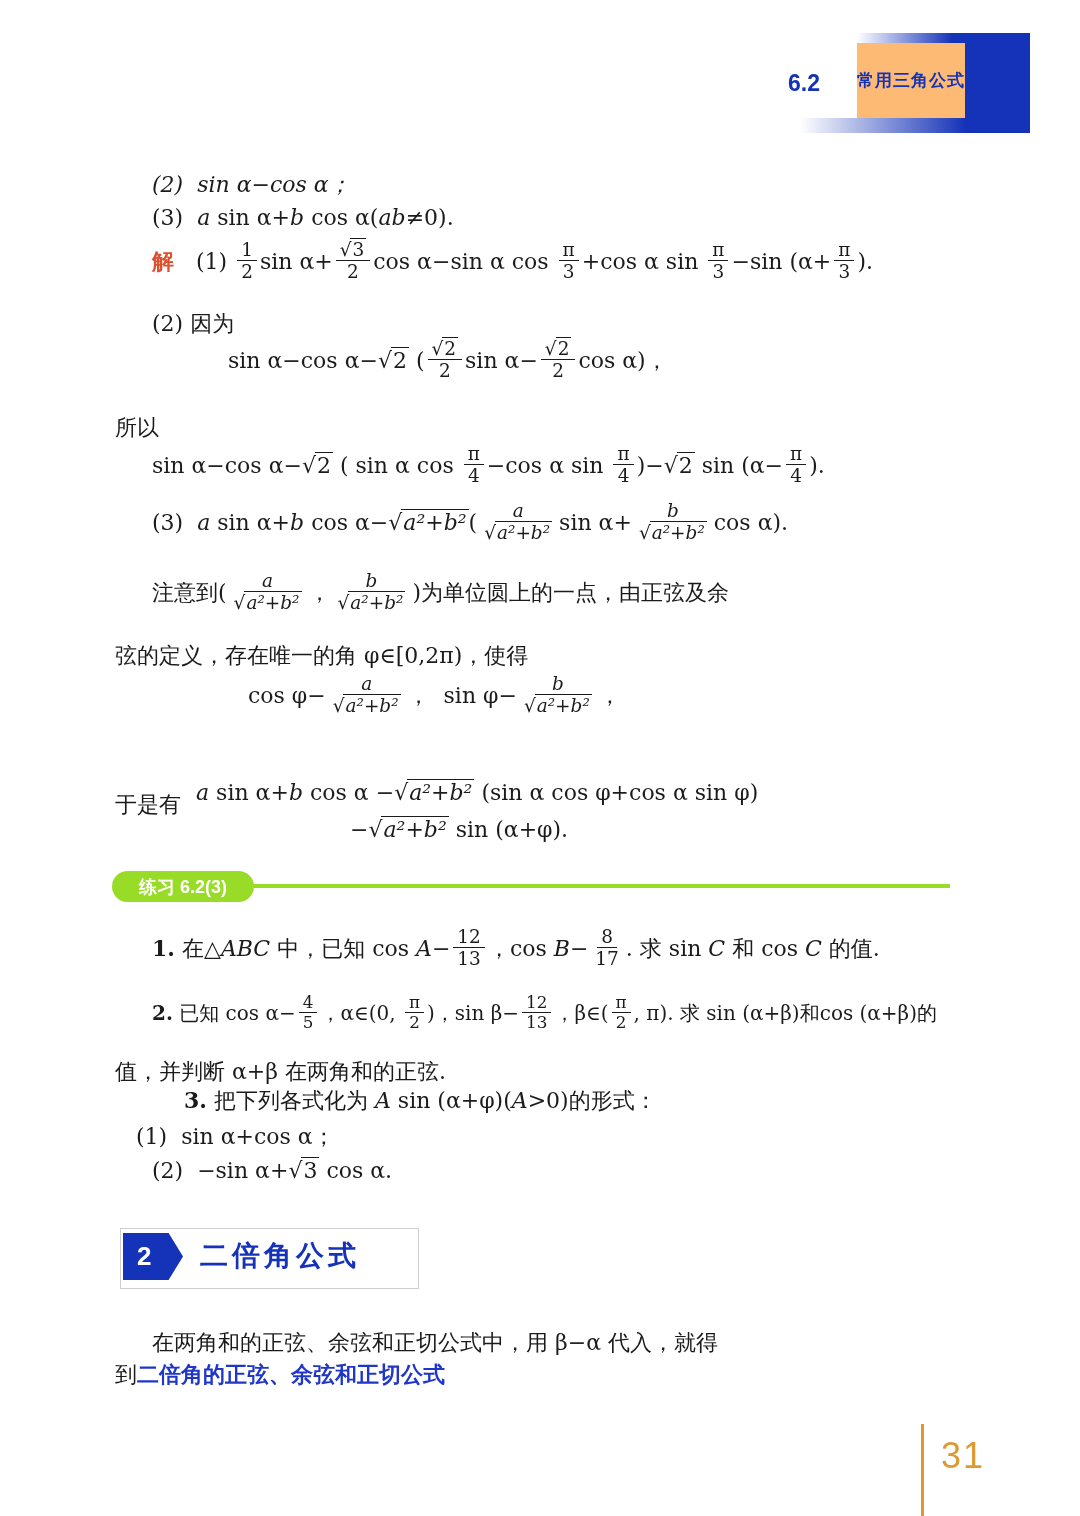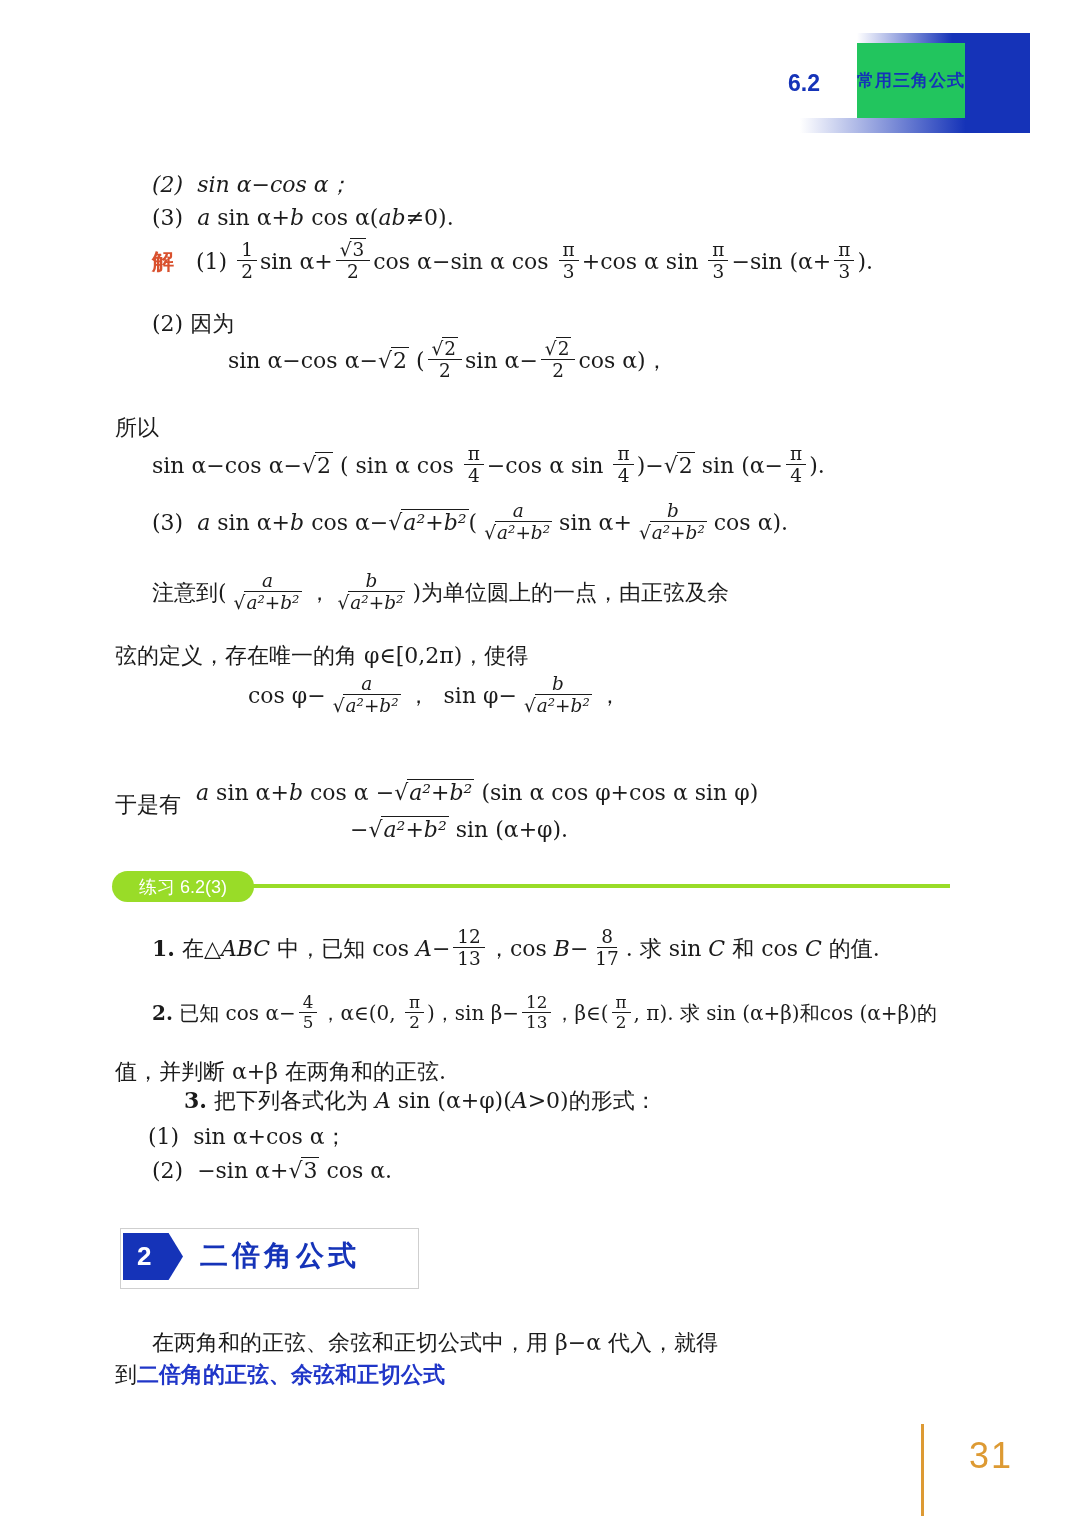--- a/index.html
+++ b/index.html
@@ -2,21 +2,21 @@
 <html style="--blue: #1533b8; --green: #99dc28; --orange: #dd9a33; --red: #d9512e; --bluetext: #2036c8;"><head>
 <meta charset="utf-8">
 <style>
   html,body{margin:0;padding:0;background:#ffffff;}
   .page{position:relative;width:1080px;height:1516px;background:#ffffff;overflow:hidden;
         font-family:"DejaVu Serif","Liberation Serif",serif;color:#1b1b1b;}
   
   .hdr-strip-top{position:absolute;left:857px;top:33px;width:112px;height:10px;
     background:linear-gradient(to right,rgba(21,51,184,0),var(--blue) 85%);}
   .hdr-square{position:absolute;left:965px;top:33px;width:65px;height:100px;background:var(--blue);}
-  .hdr-box{position:absolute;left:857px;top:43px;width:108px;height:75px;background:#22c55e;
+  .hdr-box{position:absolute;left:857px;top:43px;width:108px;height:75px;background:#fdba74;
     display:flex;align-items:center;justify-content:flex-start;}
   .hdr-box span{font-family:"Liberation Sans","DejaVu Sans",sans-serif;font-weight:bold;
     font-size:17px;color:var(--blue);letter-spacing:1px;white-space:nowrap;}
   .hdr-num{position:absolute;left:788px;top:70px;font-family:"Liberation Sans","DejaVu Sans",sans-serif;
     font-weight:bold;font-size:23px;color:var(--blue);}
   .hdr-strip-bottom{position:absolute;left:800px;top:118px;width:230px;height:15px;
     background:linear-gradient(to right,rgba(21,51,184,0),var(--blue) 72%);}
   
   .line{position:absolute;white-space:pre;font-size:22px;line-height:1.35;}
   .it{font-style:italic;}
@@ -25,36 +25,36 @@
   .bluetx{color:var(--bluetext);font-weight:bold;}
   .frac{display:inline-flex;flex-direction:column;align-items:center;vertical-align:middle;
     font-size:0.84em;line-height:1.15;margin:0 3px;transform:translateY(-2px);}
   .frac .num{padding:0 4px;border-bottom:1.5px solid #1b1b1b;}
   .frac .den{padding:0 4px;}
   .rad{white-space:pre;}
   .rad .rc{border-top:1.5px solid #1b1b1b;padding:0 2px;margin-left:-1px;}
   
   .pill{position:absolute;left:112px;top:871px;width:142px;height:31px;background:var(--green);
     border-radius:16px;display:flex;align-items:center;justify-content:center;
-    font-family:"Liberation Sans","DejaVu Sans",sans-serif;font-weight:normal;font-size:18px;color:#ffffff;}
+    font-family:"Liberation Sans","DejaVu Sans",sans-serif;font-weight:bold;font-size:18px;color:#ffffff;}
   .pline{position:absolute;left:250px;top:884px;width:700px;height:4px;background:var(--green);}
   
   .sec2box{position:absolute;left:120px;top:1228px;width:297px;height:59px;
     border:1px solid #cfcfcf;background:#ffffff;}
   .sec2arrow{position:absolute;left:123px;top:1233px;width:60px;height:47px;background:var(--blue);
     clip-path:polygon(0 0,76% 0,100% 50%,76% 100%,0 100%);display:flex;align-items:center;
     justify-content:flex-start;}
   .sec2arrow span{font-family:"Liberation Sans","DejaVu Sans",sans-serif;font-weight:bold;
     font-size:26px;color:#ffffff;margin-left:14px;}
   .sec2title{position:absolute;left:200px;top:1237px;font-family:"Liberation Sans","DejaVu Sans",sans-serif;
     font-weight:bold;font-size:28px;color:var(--blue);letter-spacing:4px;white-space:nowrap;}
   
   .pvline{position:absolute;left:921px;top:1424px;width:3px;height:92px;background:var(--orange);}
   .pagenum{position:absolute;left:941px;top:1435px;font-family:"Liberation Sans","DejaVu Sans",sans-serif;
-    font-size:36px;color:var(--orange);letter-spacing:2px;margin-left:28px;}
+    font-size:36px;color:var(--orange);letter-spacing:2px;}
 </style>
 </head>
 <body>
 
 <div class="page">
 
   <div class="hdr-strip-top"></div>
   <div class="hdr-square"></div>
   <div class="hdr-box">
     <span>常用三角公式</span>
@@ -74,21 +74,21 @@
       <div class="line" style="left: 152px; top: 572px;"><span>注意到(</span><span class="frac"><span class="num"><span class="it">a</span></span><span class="den"><span class="rad"><span>√</span><span class="rc it">a²+b²</span></span></span></span><span>，</span><span class="frac"><span class="num"><span class="it">b</span></span><span class="den"><span class="rad"><span>√</span><span class="rc it">a²+b²</span></span></span></span><span>)为单位圆上的一点，由正弦及余</span></div>
       <div class="line" style="left: 115px; top: 641px; text-align: right;"><span>弦的定义，存在唯一的角 φ∈[0,2π)，使得</span></div>
       <div class="line" style="left: 248px; top: 675px;"><span>cos φ−</span><span class="frac"><span class="num"><span class="it">a</span></span><span class="den"><span class="rad"><span>√</span><span class="rc it">a²+b²</span></span></span></span><span>，  sin φ−</span><span class="frac"><span class="num"><span class="it">b</span></span><span class="den"><span class="rad"><span>√</span><span class="rc it">a²+b²</span></span></span></span><span>，</span></div>
       <div class="line" style="left: 115px; top: 746px; margin-top: 44px;"><span>于是有</span></div>
       <div class="line" style="left: 196px; top: 778px;"><span class="it">a</span><span> sin α+</span><span class="it">b</span><span> cos α −</span><span class="rad"><span>√</span><span class="rc it">a²+b²</span></span><span> (sin α cos φ+cos α sin φ)</span></div>
       <div class="line" style="left: 350px; top: 815px;"><span>−</span><span class="rad"><span>√</span><span class="rc it">a²+b²</span></span><span> sin (α+φ).</span></div>
       <div class="line" style="left: 152px; top: 928px;"><span class="bd">1.</span><span> 在△</span><span class="it">ABC</span><span> 中，已知 cos </span><span class="it">A</span><span>−</span><span class="frac"><span class="num"><span>12</span></span><span class="den"><span>13</span></span></span><span>，cos </span><span class="it">B</span><span>−</span><span class="frac"><span class="num"><span>8</span></span><span class="den"><span>17</span></span></span><span>. 求 sin </span><span class="it">C</span><span> 和 cos </span><span class="it">C</span><span> 的值.</span></div>
       <div class="line" style="left: 152px; top: 995px; font-size: 20px;"><span class="bd">2.</span><span> 已知 cos α−</span><span class="frac"><span class="num"><span>4</span></span><span class="den"><span>5</span></span></span><span>，α∈(0, </span><span class="frac"><span class="num"><span>π</span></span><span class="den"><span>2</span></span></span><span>)，sin β−</span><span class="frac"><span class="num"><span>12</span></span><span class="den"><span>13</span></span></span><span>，β∈(</span><span class="frac"><span class="num"><span>π</span></span><span class="den"><span>2</span></span></span><span>, π). 求 sin (α+β)和cos (α+β)的</span></div>
       <div class="line" style="left: 115px; top: 1057px;"><span>值，并判断 α+β 在两角和的正弦.</span></div>
       <div class="line" style="left: 152px; top: 1086px; margin-left: 32px;"><span class="bd">3.</span><span> 把下列各式化为 </span><span class="it">A</span><span> sin (α+φ)(</span><span class="it">A</span><span>&gt;0)的形式：</span></div>
-      <div class="line" style="left: 148px; top: 1122px;"><span>(1)  sin α+cos α；</span></div>
+      <div class="line" style="left: 136px; top: 1122px;"><span>(1)  sin α+cos α；</span></div>
       <div class="line" style="left: 152px; top: 1156px;"><span>(2)  −sin α+</span><span class="rad"><span>√</span><span class="rc">3</span></span><span> cos α.</span></div>
       <div class="line" style="left: 152px; top: 1328px;"><span>在两角和的正弦、余弦和正切公式中，用 β−α 代入，就得</span></div>
       <div class="line" style="left: 115px; top: 1360px;"><span>到</span><span class="bluetx">二倍角的正弦、余弦和正切公式</span></div>
     </div>
 
   <div class="pill">练习 6.2(3)</div>
   <div class="pline"></div>
 
   <div class="sec2box"></div>
   <div class="sec2arrow">

